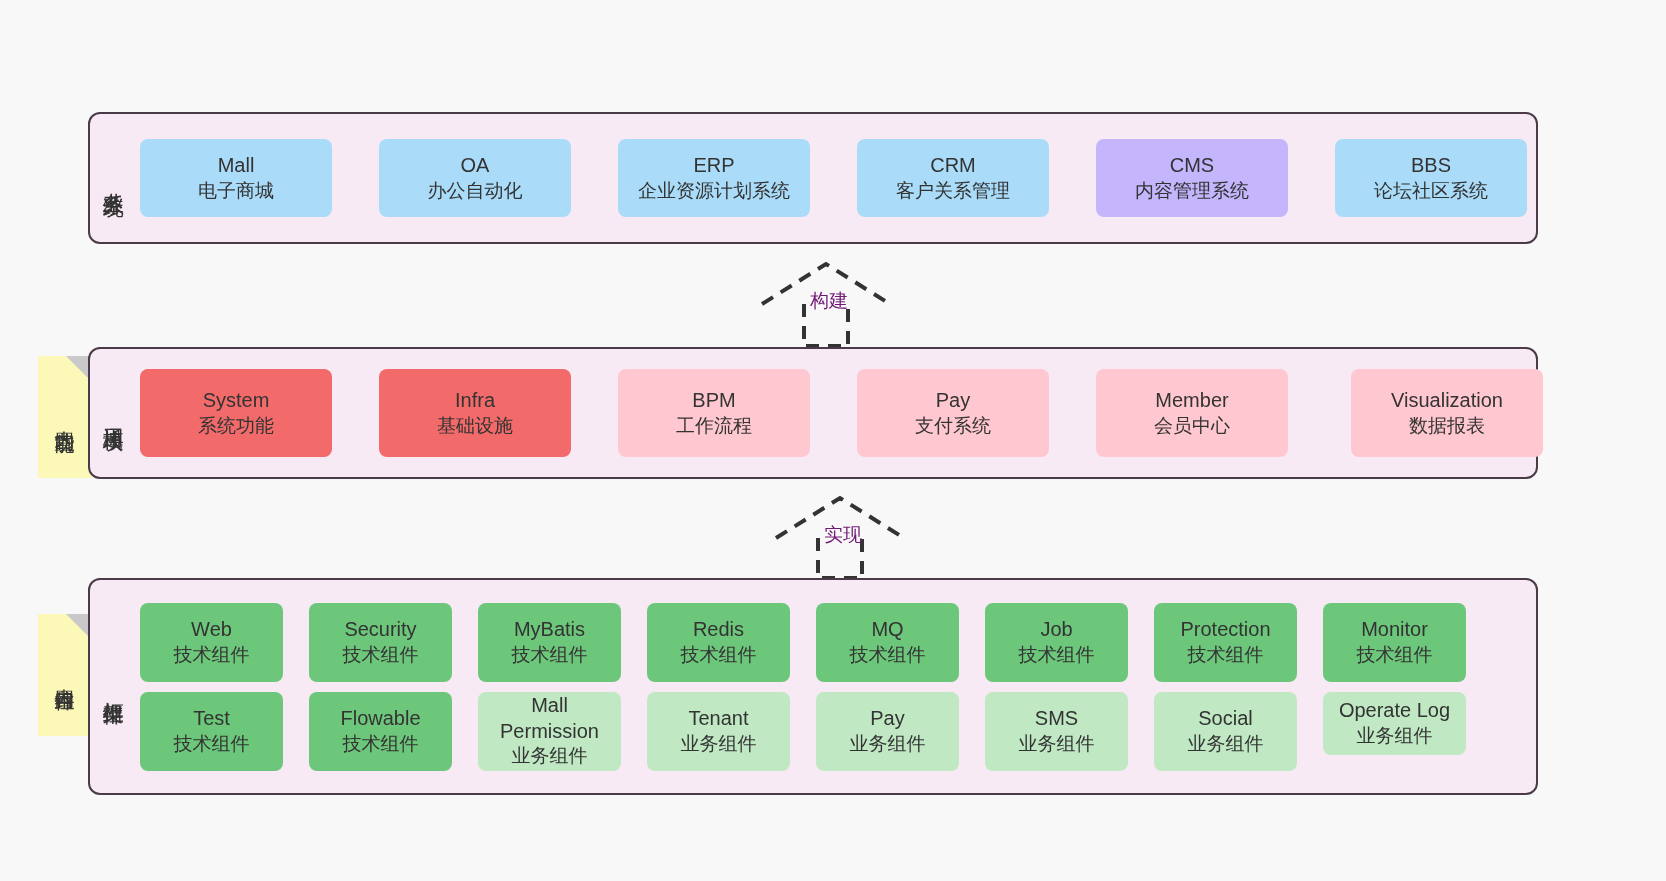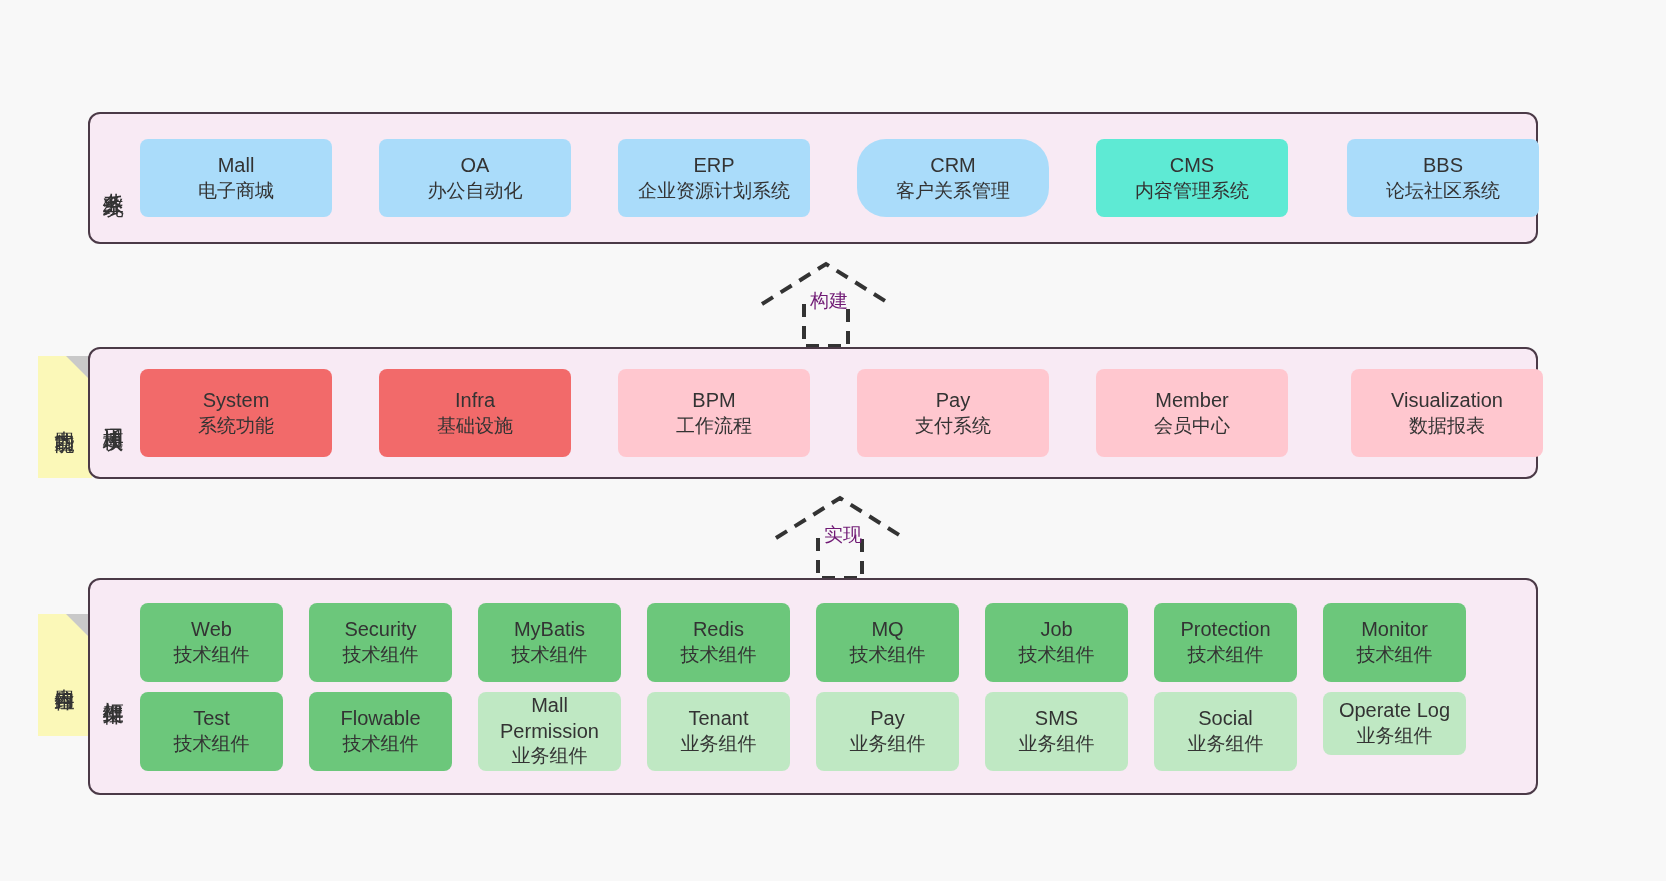--- a/index.html
+++ b/index.html
@@ -136,29 +136,29 @@
             <div class="sub">电子商城</div>
           </div>
           <div class="box" style="width: 192px; height: 78px; background: rgb(170, 220, 250); margin-left: 47px;">
             <div class="ttl">OA</div>
             <div class="sub">办公自动化</div>
           </div>
           <div class="box" style="width: 192px; height: 78px; background: rgb(170, 220, 250); margin-left: 47px;">
             <div class="ttl">ERP</div>
             <div class="sub">企业资源计划系统</div>
           </div>
-          <div class="box" style="width: 192px; height: 78px; background: rgb(170, 220, 250); margin-left: 47px; border-radius: 29px;">
+          <div class="box" style="width: 192px; height: 78px; background: rgb(170, 220, 250); margin-left: 47px;">
             <div class="ttl">CRM</div>
             <div class="sub">客户关系管理</div>
           </div>
-          <div class="box" style="width: 192px; height: 78px; background: #5eead4; margin-left: 47px;">
+          <div class="box" style="width: 192px; height: 78px; background: #c4b5fd; margin-left: 47px;">
             <div class="ttl">CMS</div>
             <div class="sub">内容管理系统</div>
           </div>
-          <div class="box" style="width: 192px; height: 78px; background: rgb(170, 220, 250); margin-left: 59px;">
+          <div class="box" style="width: 192px; height: 78px; background: rgb(170, 220, 250); margin-left: 47px;">
             <div class="ttl">BBS</div>
             <div class="sub">论坛社区系统</div>
           </div>
         </div>
     </div>
   </div>
 
   <div class="connector" id="connector-build" style="left:756px; top:256px; width:150px; height:92px;">
     <svg width="150" height="92" viewBox="0 0 150 92">
       <path d="M 6 48 L 70 8 L 134 48" fill="none" stroke="#333333" stroke-width="4" stroke-dasharray="13,9" stroke-linecap="butt"></path>

